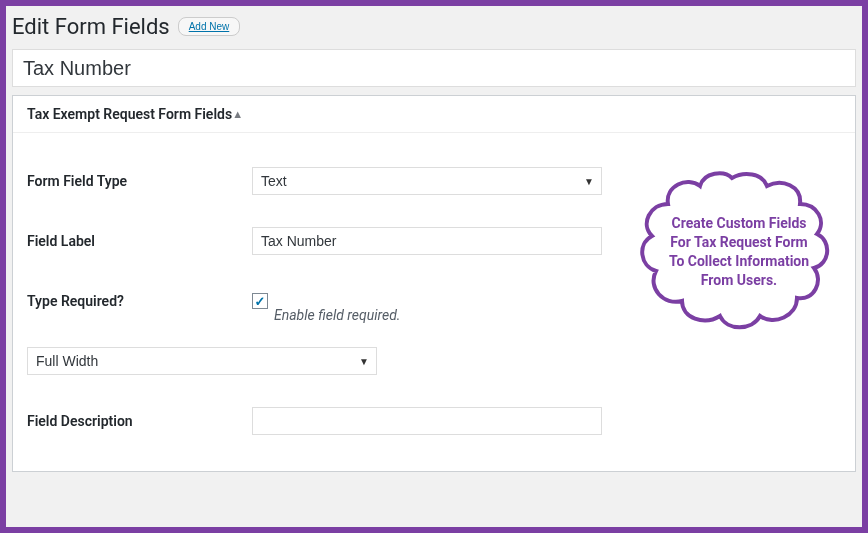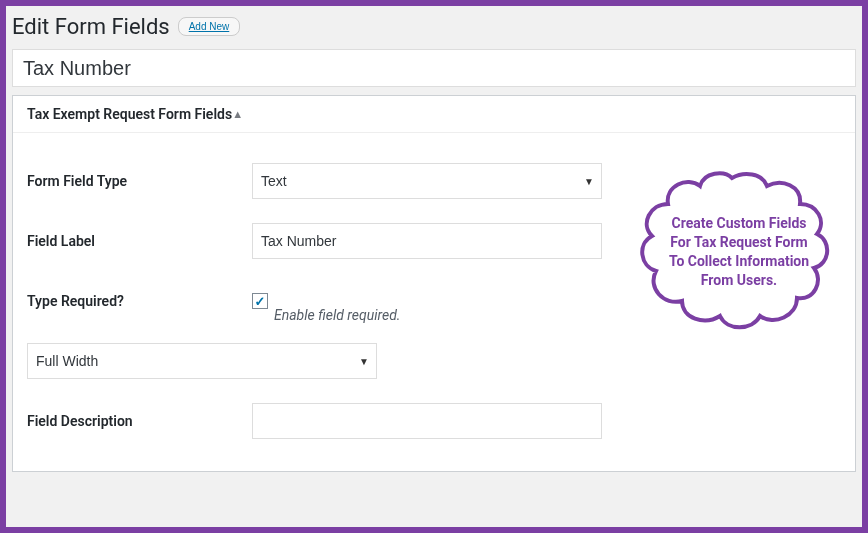--- a/index.html
+++ b/index.html
@@ -82,21 +82,21 @@
       width: 225px;
       font-size: 14px;
       font-weight: 600;
       color: #23282d;
     }
     .form-control-wrap {
       width: 350px;
     }
     .sel, .txt {
       width: 100%;
-      height: 36px;
+      height: 28px;
       border: 1px solid #ddd;
       background: #fff;
       padding: 4px 8px;
       font-size: 14px;
       color: #32373c;
     }
     .sel {
       appearance: none;
       -webkit-appearance: none;
       background-image: none;

